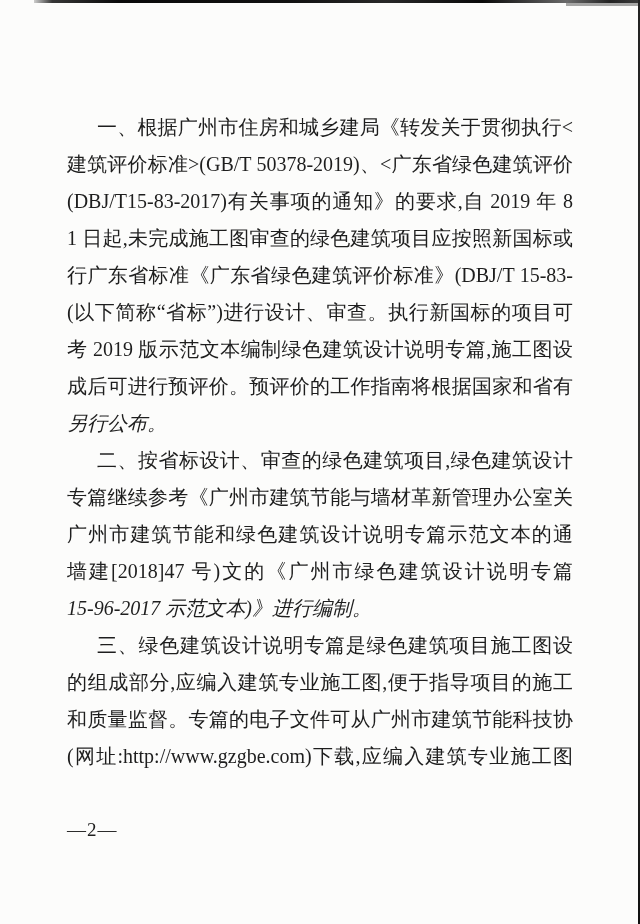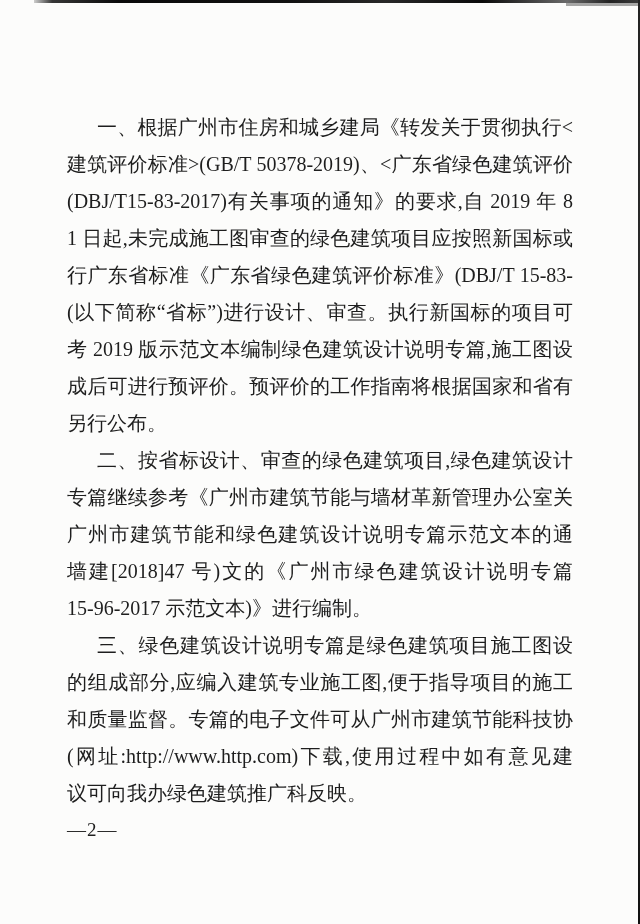--- a/index.html
+++ b/index.html
@@ -69,20 +69,21 @@
     text-align-last: justify;
     text-justify: inter-character;
     overflow: hidden;
   }
   .line.indent {
     text-indent: 30px;
   }
   .line.short {
     text-align: left;
     text-align-last: left;
+    font-style: italic;
   }
   .footer {
     position: absolute;
     left: 67px;
     top: 818px;
     font-size: 19px;
     line-height: 24px;
     letter-spacing: 1px;
     color: #1e1e1e;
   }
@@ -107,19 +108,18 @@
     <div class="line">成后可进行预评价。预评价的工作指南将根据国家和省有关规定</div>
     <div class="line short">另行公布。</div>
     <div class="line indent">二、按省标设计、审查的绿色建筑项目,绿色建筑设计说明</div>
     <div class="line">专篇继续参考《广州市建筑节能与墙材革新管理办公室关于印发</div>
     <div class="line">广州市建筑节能和绿色建筑设计说明专篇示范文本的通知》(穗</div>
     <div class="line">墙建[2018]47 号)文的《广州市绿色建筑设计说明专篇(DBJ/T</div>
     <div class="line short">15-96-2017 示范文本)》进行编制。</div>
     <div class="line indent">三、绿色建筑设计说明专篇是绿色建筑项目施工图设计文件</div>
     <div class="line">的组成部分,应编入建筑专业施工图,便于指导项目的施工验收</div>
     <div class="line">和质量监督。专篇的电子文件可从广州市建筑节能科技协会网站</div>
-    <div class="line">(网址:http://www.http.com)下载,使用过程中如有意见建</div>
-    <div class="line short">议可向我办绿色建筑推广科反映。</div>
+    <div class="line">(网址:http://www.gzgbe.com)下载,应编入建筑专业施工图</div>
   </div>
 
   <div class="footer">—2—</div>
 
 </div>
 
 </body></html>

